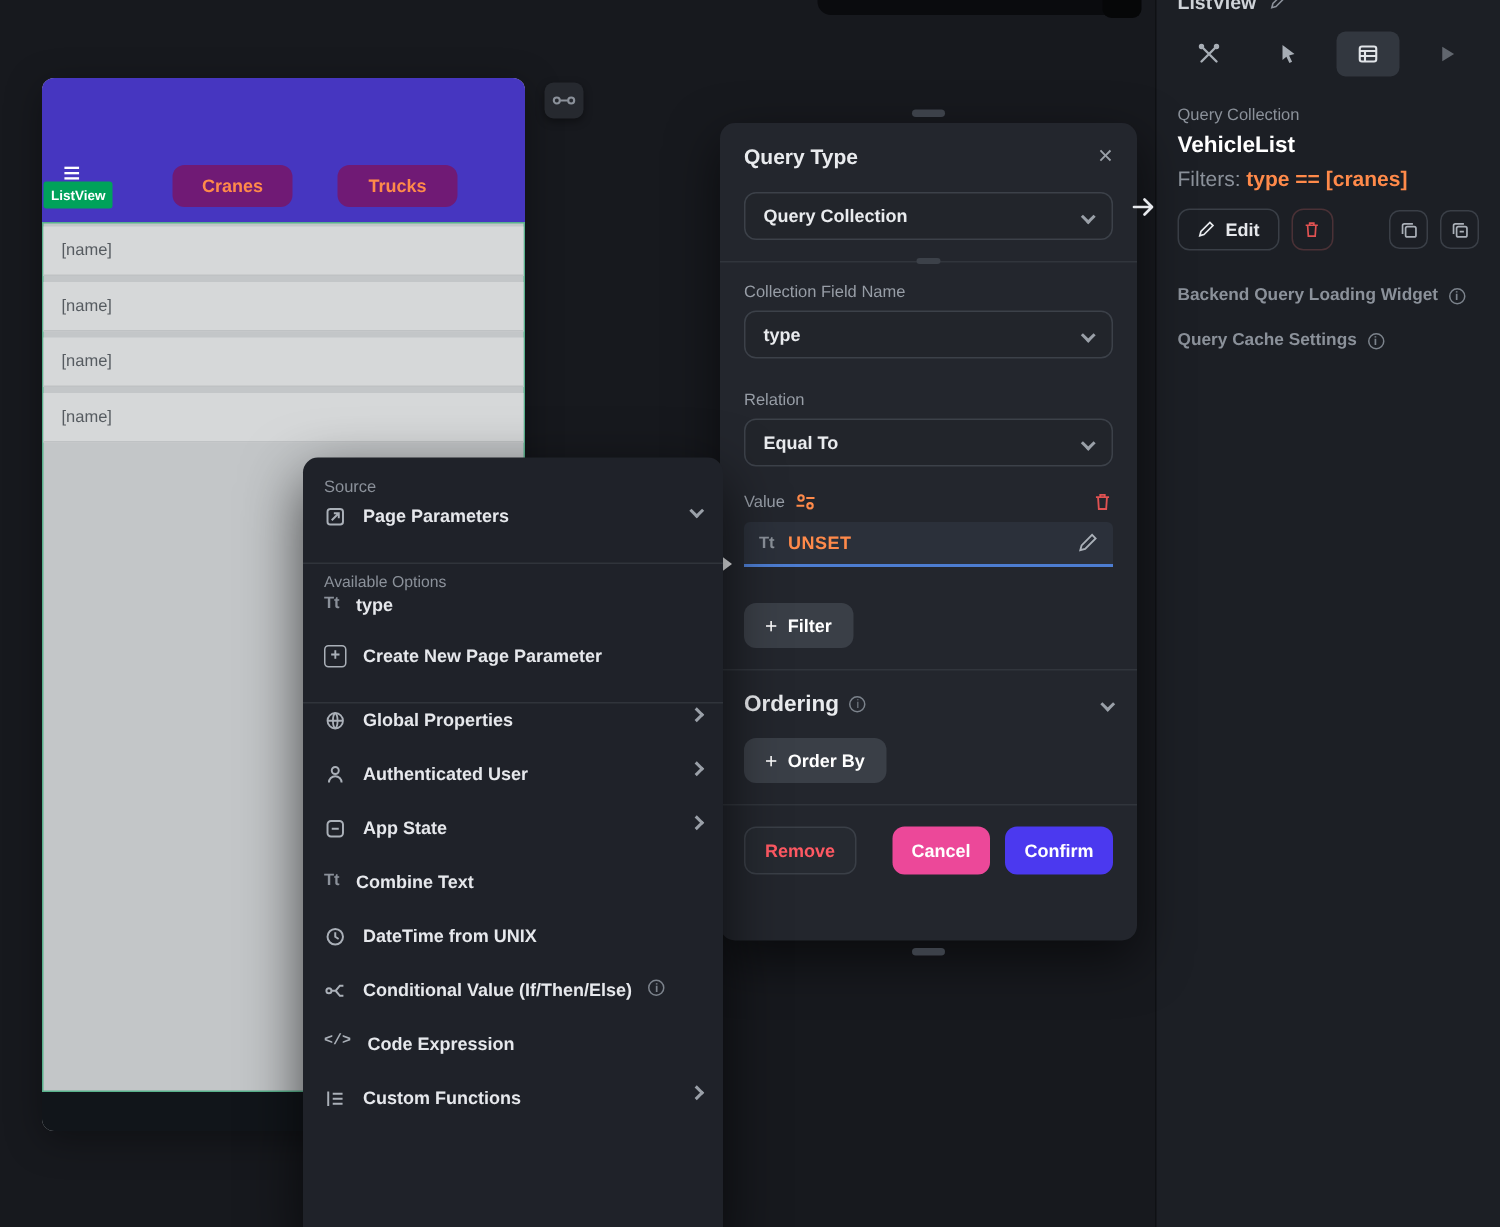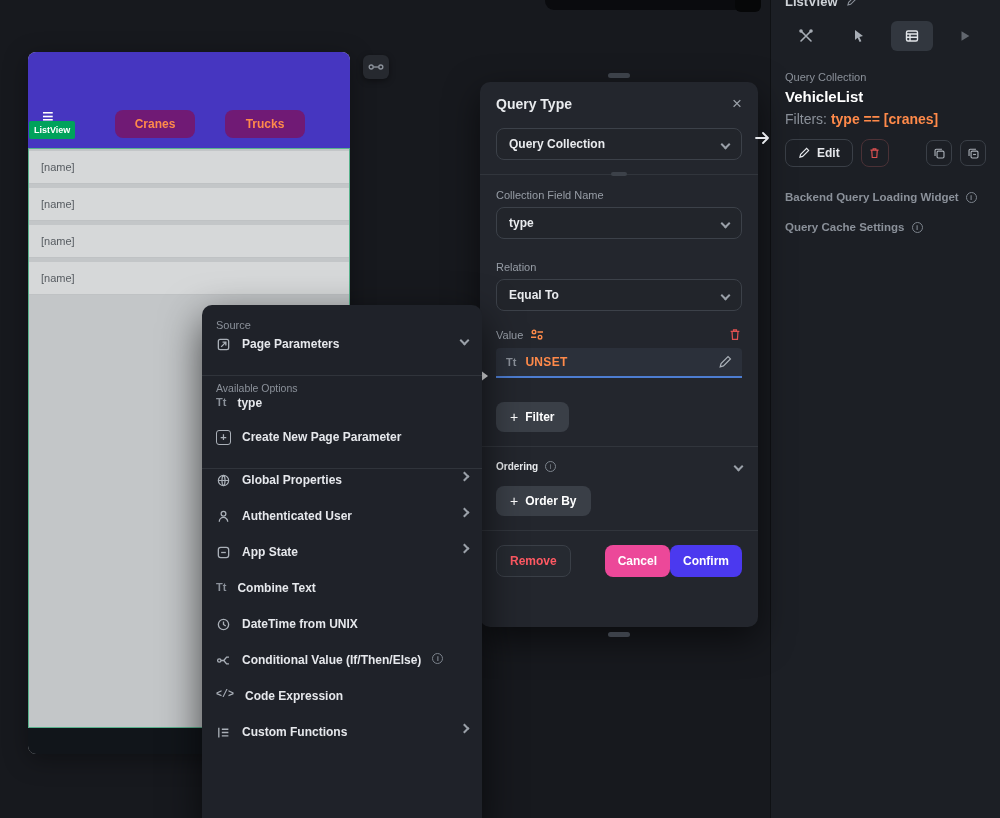--- a/index.html
+++ b/index.html
@@ -47,22 +47,22 @@
   .dd.tight { margin-top:6px; }
   .vrow { margin-top:16px; display:flex; align-items:center; gap:7px; }
   .vfield { margin-top:6px; height:30px; background:#2b303a; border-bottom:2px solid #4d7dd1; border-radius:4px 4px 0 0; display:flex; align-items:center; gap:9px; padding:0 10px; cursor:pointer; }
   .tt { color:#8b919a; font-size:11px; font-weight:700; }
   .unset { color:#ff8a4a; font-size:12px; font-weight:700; letter-spacing:.3px; }
   .val-ptr { position:absolute; left:0px; top:288px; width:0; height:0; border-left:8px solid #e9ebee; border-top:6px solid transparent; border-bottom:6px solid transparent; }
   .gbtn { margin-top:24px; height:30px; background:#3a3f47; border:none; border-radius:8px; color:#fff; font-size:12px; font-weight:700; font-family:inherit; display:inline-flex; align-items:center; gap:7px; padding:0 14px; cursor:pointer; }
   .gbtn .plus { font-size:14px; font-weight:400; }
   .gbtn.mt14 { margin-top:14px; }
   .ord-row { display:flex; align-items:center; gap:7px; cursor:pointer; }
-  .ord-title { color:#e9ebee; font-size:10px; font-weight:700; }
-  .actions { margin-top:14px; display:flex; align-items:flex-start; gap:0; }
+  .ord-title { color:#e9ebee; font-size:15px; font-weight:700; }
+  .actions { margin-top:14px; display:flex; align-items:flex-start; gap:10px; }
   .actions button { height:32px; border-radius:8px; font-size:12px; font-weight:700; font-family:inherit; padding:0 13px; cursor:pointer; }
   .rm-btn { background:#262a31; border:1px solid #3a3f47; color:#ff5963; }
   .cancel-btn { background:#ec4899; border:none; color:#fff; margin-left:auto; }
   .confirm-btn { background:#4b39ef; border:none; color:#fff; }
 
   
   .popup { left:202px; top:305px; width:280px; height:523px; background:#1f2229; border-radius:10px; box-shadow:0 14px 40px rgba(0,0,0,.65); overflow:hidden; z-index:6; padding-top:10px; }
   .src-label { margin:4px 14px 6px; color:#8b919a; font-size:11px; }
   .mrow { height:34px; display:flex; align-items:flex-start; gap:11px; padding:0 14px; color:#e6e8ec; font-size:12px; font-weight:700; cursor:pointer; }
   .mrow .mi { color:#aab0b8; flex:0 0 auto; }

